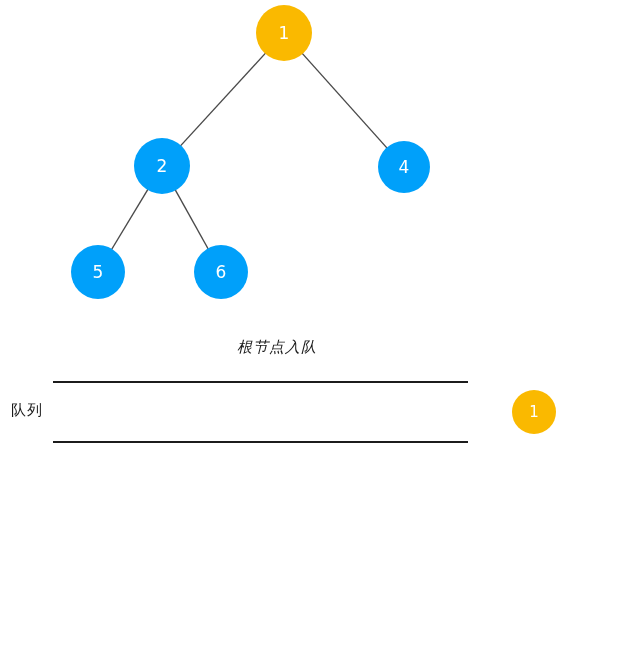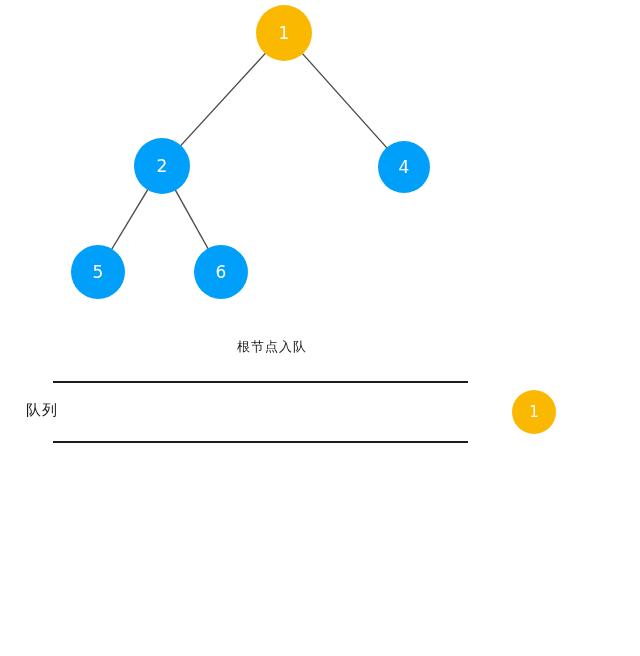--- a/index.html
+++ b/index.html
@@ -37,24 +37,25 @@
     align-items: center;
     justify-content: center;
     color: #ffffff;
     font-size: 17px;
     font-weight: 500;
     line-height: 1;
     user-select: none;
   }
   .caption {
     position: absolute;
-    font-size: 13px;
+    font-size: 15px;
     color: #1a1a1a;
     letter-spacing: 1px;
     white-space: nowrap;
+    font-style: italic;
   }
   .queue-label {
     position: absolute;
     font-size: 15px;
     color: #1a1a1a;
     letter-spacing: 1px;
     white-space: nowrap;
   }
   .queue-rail {
     position: absolute;
@@ -99,21 +100,21 @@
       <div class="node" style="left: 71px; top: 245px; width: 54px; height: 54px; background: rgb(0, 160, 250); color: rgb(255, 255, 255);">
         <span>5</span>
       </div>
       <div class="node" style="left: 194px; top: 245px; width: 54px; height: 54px; background: rgb(0, 160, 250); color: rgb(255, 255, 255);">
         <span>6</span>
       </div>
     </div>
 
   <div class="caption" id="caption" style="left:237px; top:338px;">根节点入队</div>
 
-  <div class="queue-label" style="left:26px; top:401px;">队列</div>
+  <div class="queue-label" style="left:11px; top:401px;">队列</div>
 
   <div class="queue-rail" style="left:53px; top:381px; width:415px;"></div>
 
   <div class="queue-rail" style="left:53px; top:441px; width:415px;"></div>
 
   <div id="queue-layer">
       <div class="queue-item" style="left: 512px; top: 390px; width: 44px; height: 44px; background: rgb(250, 185, 0); color: rgb(255, 255, 255);">
         <span>1</span>
       </div>
     </div>

